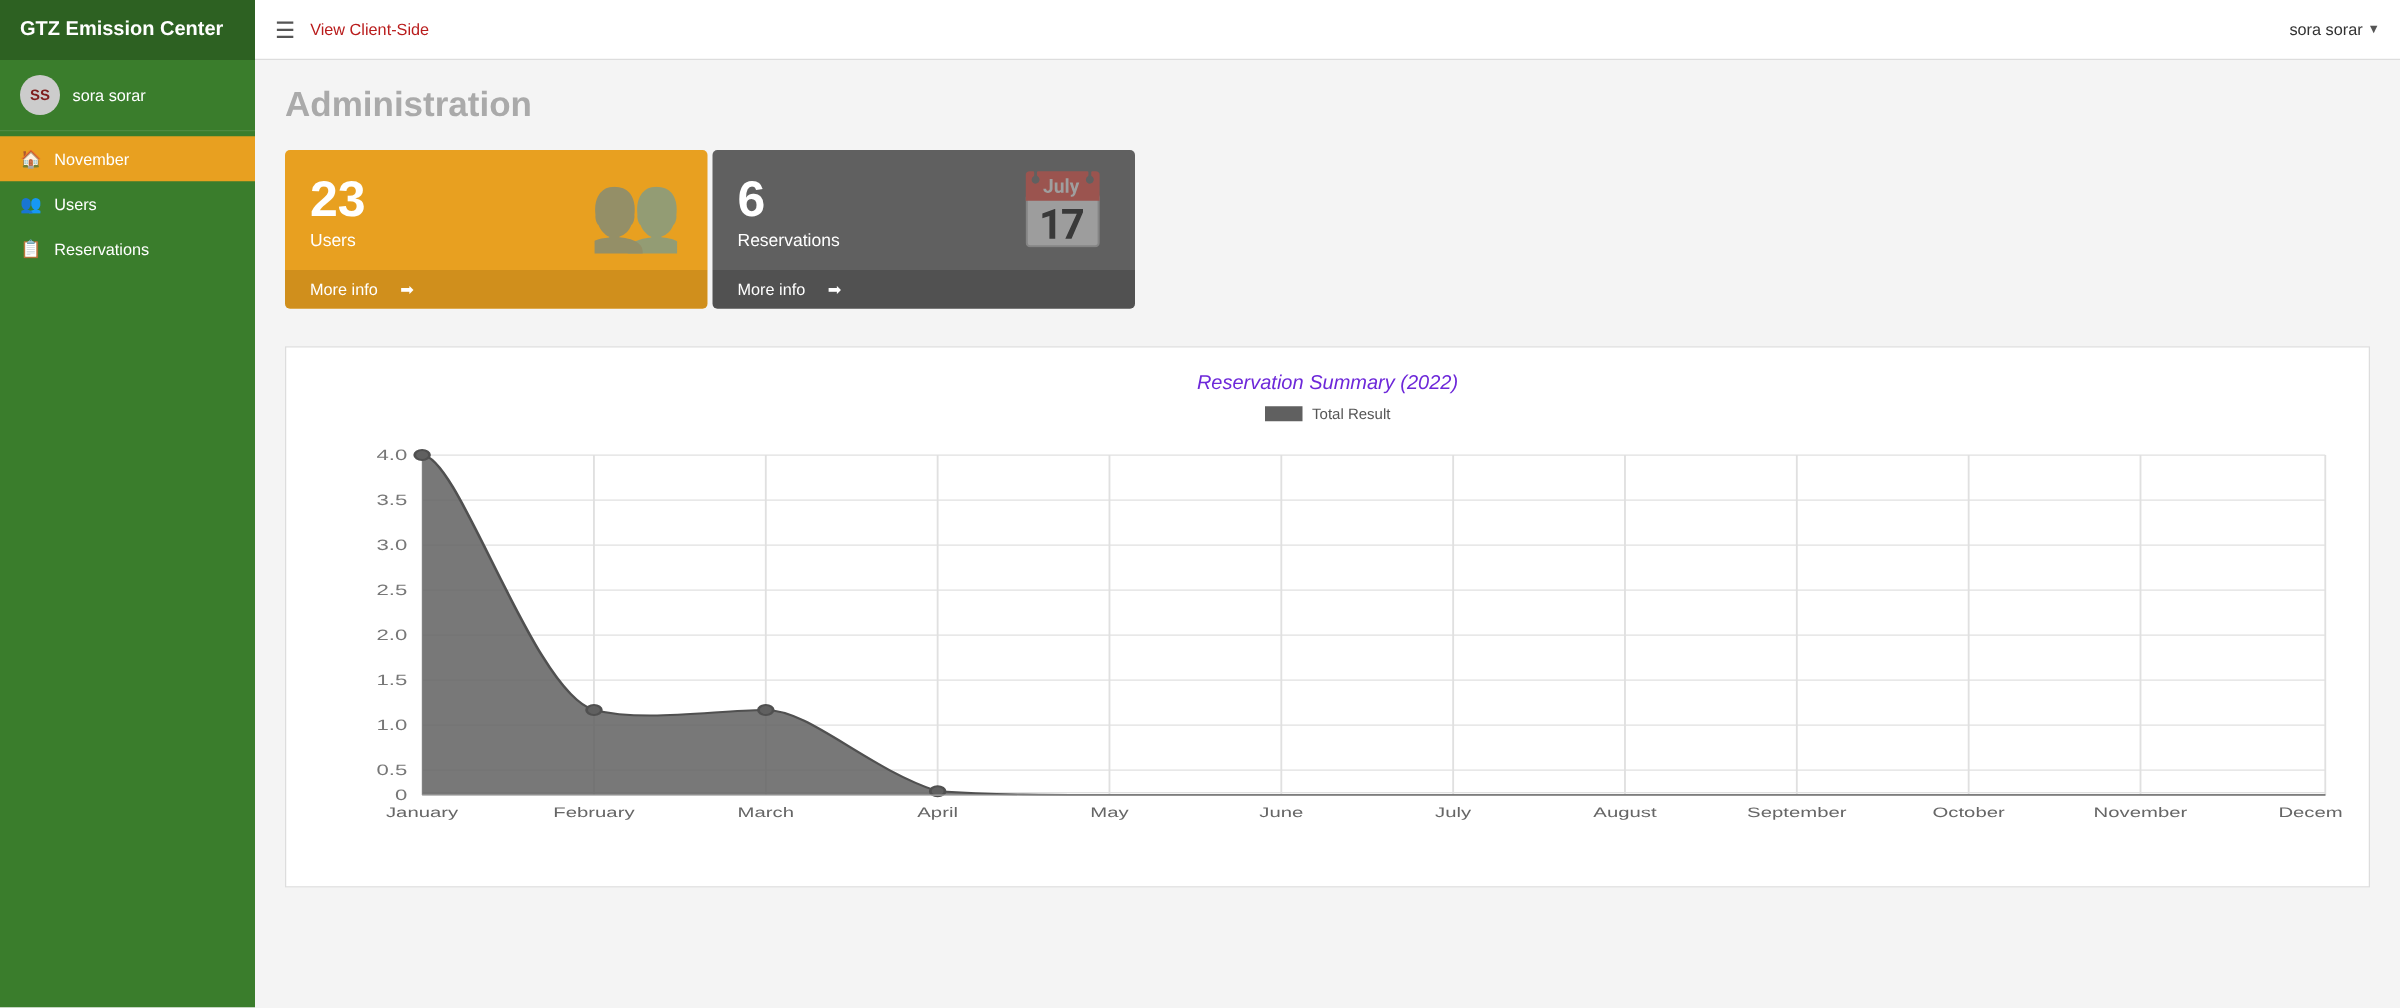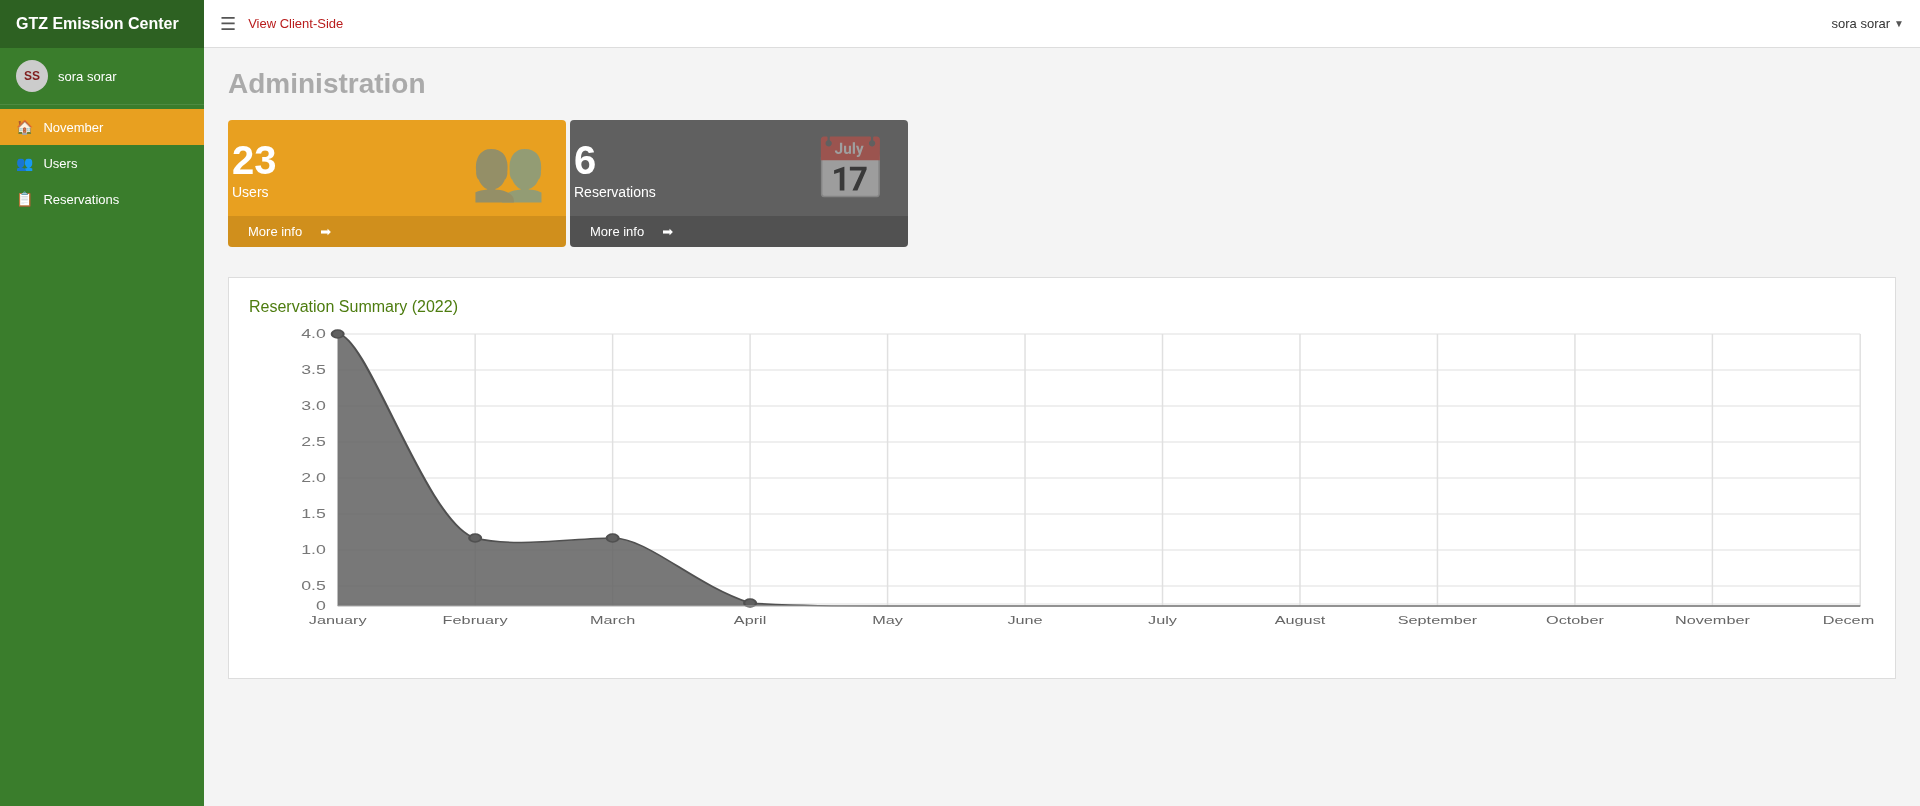--- a/index.html
+++ b/index.html
@@ -136,21 +136,21 @@
       overflow: hidden;
       color: white;
     }
     .stat-card-users { background: #e8a020; margin-right: 4px; }
     .stat-card-reservations { background: #606060; }
 
     .stat-card-body {
       display: flex;
       align-items: center;
       justify-content: space-between;
-      padding: 20px 20px 16px 4px;
+      padding: 20px 20px 16px 20px;
     }
     .stat-card-info {}
     .stat-number {
       font-size: 40px;
       font-weight: bold;
       line-height: 1;
     }
     .stat-label {
       font-size: 14px;
       margin-top: 4px;
@@ -172,24 +172,25 @@
     .stat-card-reservations .stat-card-footer { background: rgba(0,0,0,0.15); }
 
     
     .chart-container {
       background: white;
       border: 1px solid #ddd;
       padding: 20px 20px 30px 20px;
       margin: 0 0 20px 0;
     }
     .chart-title {
-      text-align: left;
+      text-align: center;
       font-size: 16px;
-      color: #4d7c0f;
+      color: #6d28d9;
       margin-bottom: 8px;
+      font-style: italic;
     }
     .chart-legend {
       display: flex;
       justify-content: center;
       align-items: center;
       gap: 8px;
       margin-bottom: 16px;
       font-size: 12px;
       color: #555;
     }
@@ -279,20 +280,24 @@
         </div>
         <div class="stat-card-footer">
           <span>More info</span>
           <span>➡</span>
         </div>
       </div>
     </div>
 
     <div class="chart-container">
       <div class="chart-title">Reservation Summary (2022)</div>
+      <div class="chart-legend">
+        <span class="legend-box"></span>
+        <span>Total Result</span>
+      </div>
       <div class="chart-wrap">
         <svg class="chart-svg" viewBox="0 0 1100 320" preserveAspectRatio="none">
 
           <line x1="60" y1="10" x2="1090" y2="10" stroke="#e0e0e0" stroke-width="1"></line>
           <line x1="60" y1="46" x2="1090" y2="46" stroke="#e0e0e0" stroke-width="1"></line>
           <line x1="60" y1="82" x2="1090" y2="82" stroke="#e0e0e0" stroke-width="1"></line>
           <line x1="60" y1="118" x2="1090" y2="118" stroke="#e0e0e0" stroke-width="1"></line>
           <line x1="60" y1="154" x2="1090" y2="154" stroke="#e0e0e0" stroke-width="1"></line>
           <line x1="60" y1="190" x2="1090" y2="190" stroke="#e0e0e0" stroke-width="1"></line>
           <line x1="60" y1="226" x2="1090" y2="226" stroke="#e0e0e0" stroke-width="1"></line>

